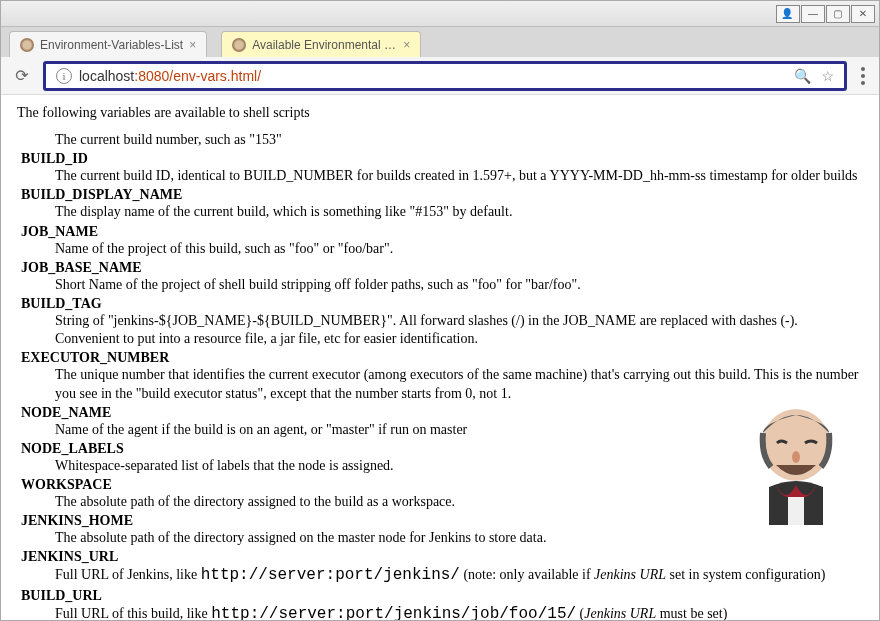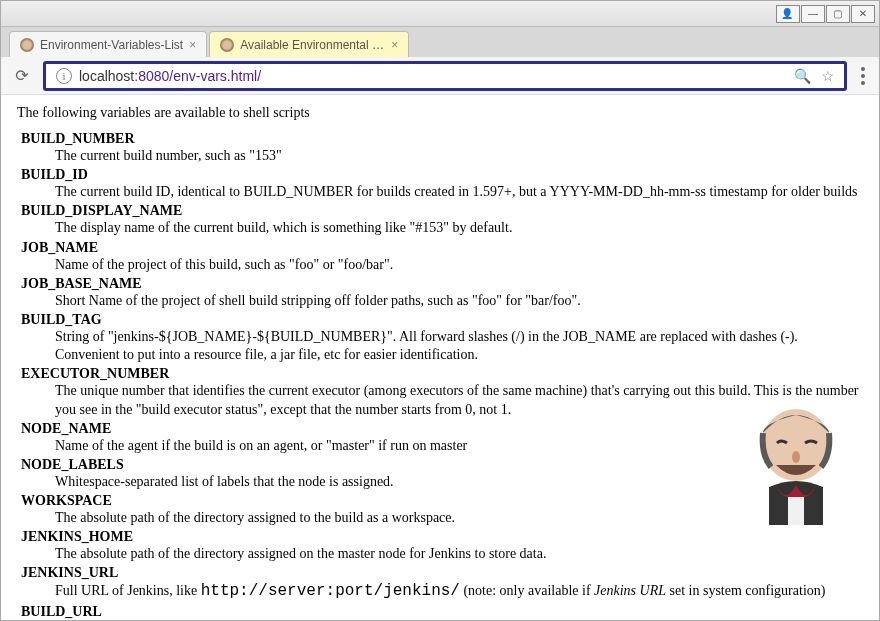--- a/index.html
+++ b/index.html
@@ -33,20 +33,21 @@
       justify-content: center;
       color: #555;
       cursor: pointer;
     }
     .tabs {
       display: flex;
       background: #d8d8d8;
       height: 30px;
       padding-top: 4px;
       padding-left: 8px;
+      gap: 12px;
     }
     .tab {
       display: flex;
       align-items: center;
       padding: 0 10px;
       background: #f5f5f5;
       border: 1px solid #bbb;
       border-bottom: none;
       border-radius: 4px 4px 0 0;
       margin-right: 2px;
@@ -110,21 +111,21 @@
       border: 1px solid #888;
       border-radius: 50%;
       display: flex;
       align-items: center;
       justify-content: center;
       font-size: 11px;
       color: #777;
       font-family: serif;
     }
     .url-host { color: #333; font-size: 14px; }
-    .url-path { color: #4c1d95; font-size: 14px; }
+    .url-path { color: #c2410c; font-size: 14px; }
     .omni-right {
       margin-left: auto;
       display: flex;
       align-items: center;
       gap: 10px;
     }
     .search-icon, .star-icon { font-size: 14px; color: #777; cursor: pointer; }
     .menu-dots {
       display: flex;
       flex-direction: column;
@@ -194,21 +195,20 @@
   <div class="menu-dots">
     <span></span>
       <span></span>
       <span></span>
   </div>
 </div>
 
 <div class="content">
   <p class="intro">The following variables are available to shell scripts</p>
   <dl id="var-list">
-      <dt>BUILD_NUMBER</dt>
       <dd>The current build number, such as "153"</dd>
       <dt>BUILD_ID</dt>
       <dd>The current build ID, identical to BUILD_NUMBER for builds created in 1.597+, but a YYYY-MM-DD_hh-mm-ss timestamp for older builds</dd>
       <dt>BUILD_DISPLAY_NAME</dt>
       <dd>The display name of the current build, which is something like "#153" by default.</dd>
       <dt>JOB_NAME</dt>
       <dd>Name of the project of this build, such as "foo" or "foo/bar".</dd>
       <dt>JOB_BASE_NAME</dt>
       <dd>Short Name of the project of shell build stripping off folder paths, such as "foo" for "bar/foo".</dd>
       <dt>BUILD_TAG</dt>

